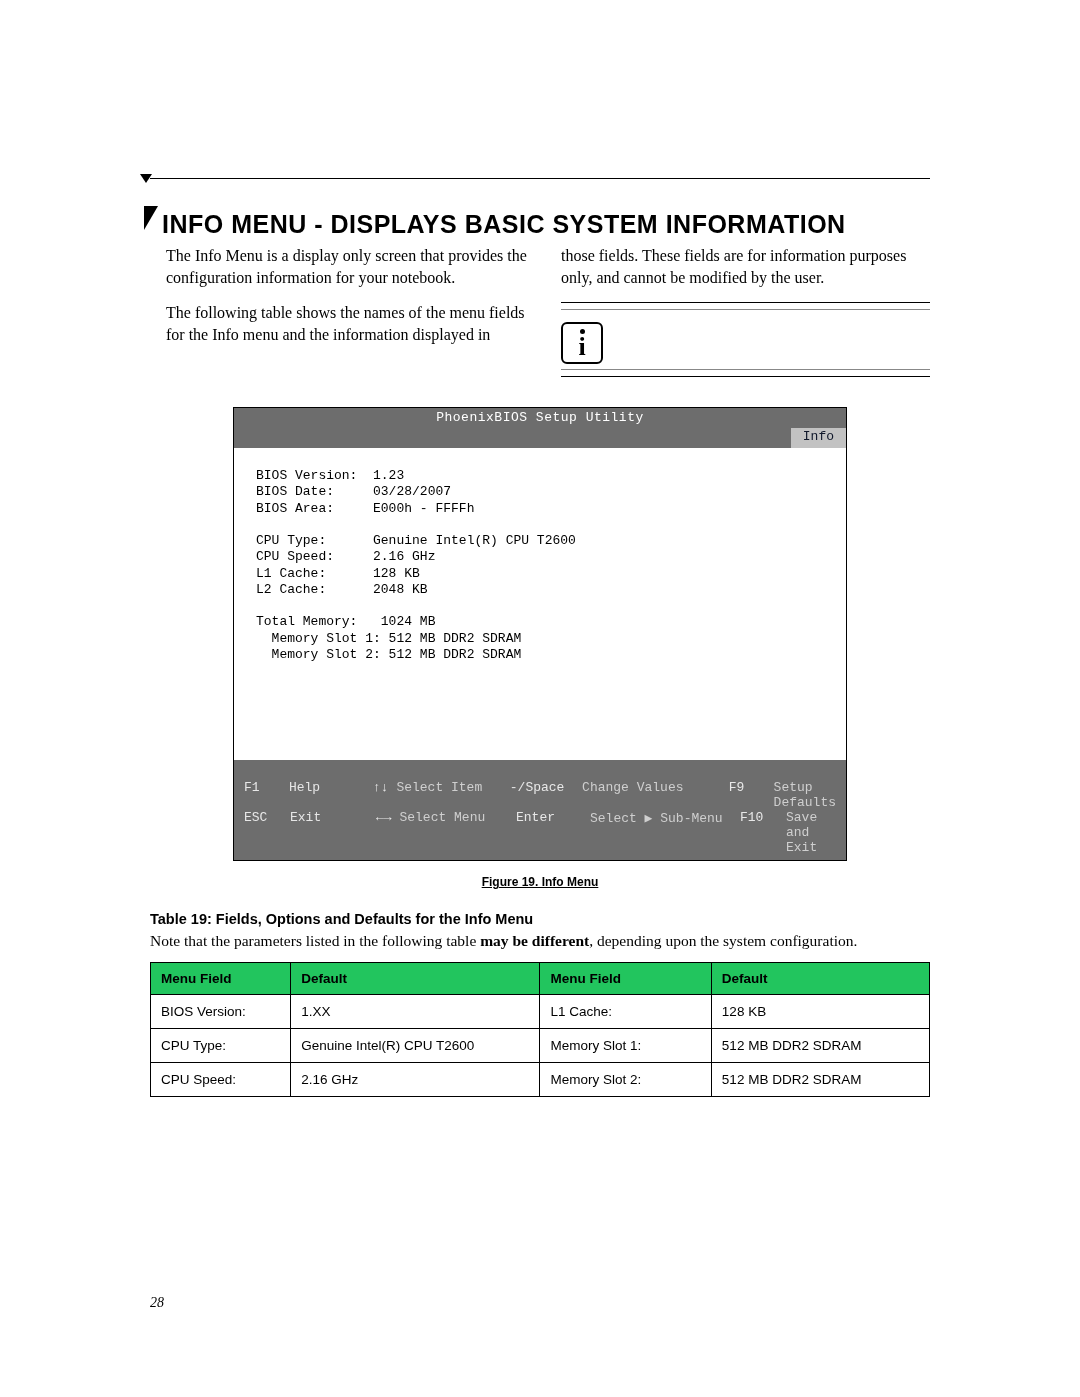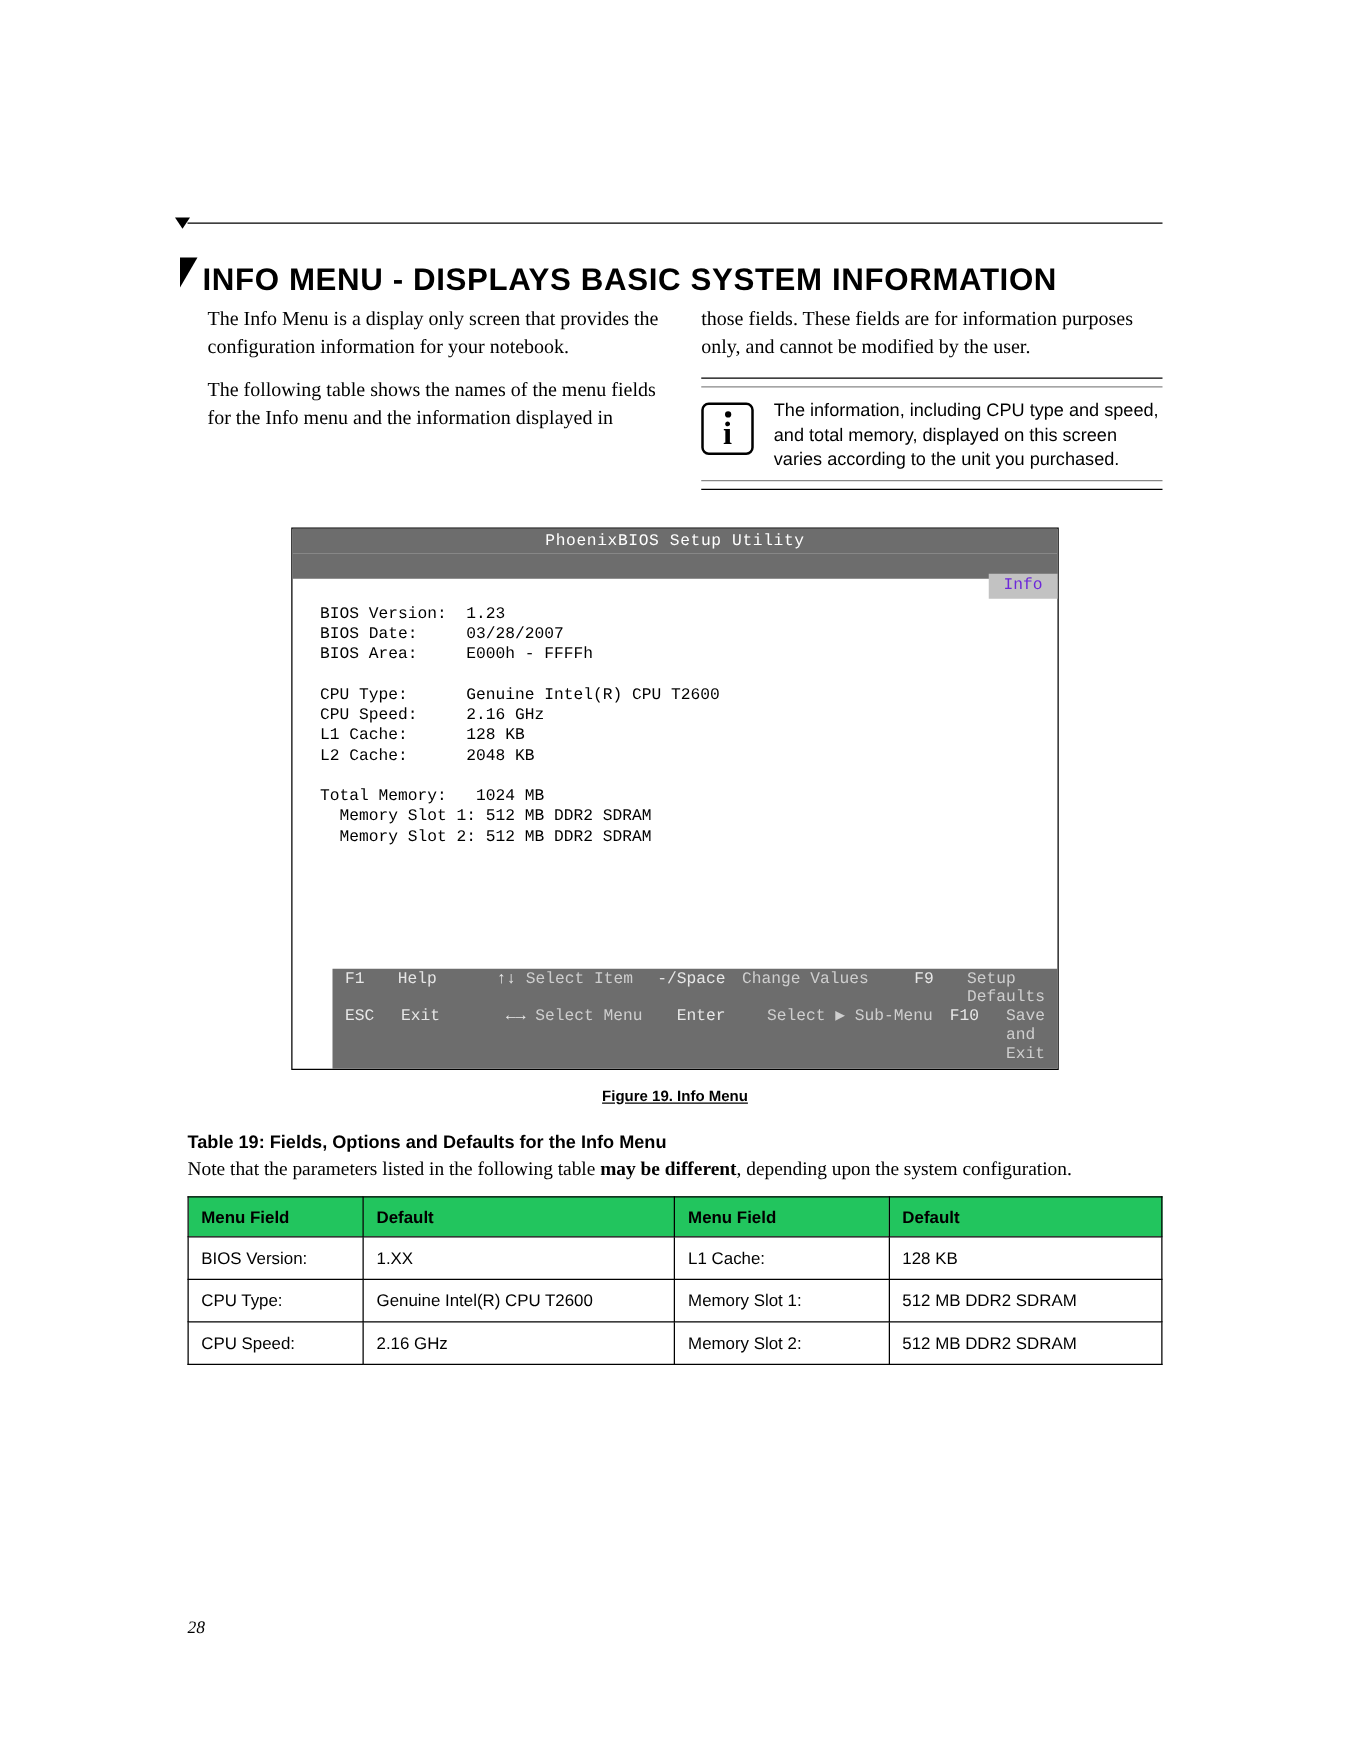--- a/index.html
+++ b/index.html
@@ -129,40 +129,39 @@
     letter-spacing: 0.5px;
   }
   .bios-tabs {
     background: #6d6d6d;
     height: 20px;
     position: relative;
   }
   .bios-tab {
     position: absolute;
     right: 0;
-    top: 16px;
+    top: 0;
     height: 20px;
     background: #c2c2c2;
-    color: #6d28d9;
+    color: #0f172a;
     padding: 1px 12px 0 12px;
     box-sizing: border-box;
   }
   .bios-body {
     padding: 20px 22px 48px 22px;
     min-height: 244px;
     white-space: pre;
     line-height: 1.25;
     font-size: 13px;
   }
   .bios-footer {
     background: #6d6d6d;
     color: #e6e6e6;
-    padding: 0 10px 5px 10px;
+    padding: 20px 10px 5px 10px;
     font-size: 13px;
-    margin-left: 32px;
   }
   .bios-footer .row { display: flex; }
   .bios-footer .c1 { width: 46px; color: #cfcfcf;}
   .bios-footer .c2 { width: 86px; }
   .bios-footer .c3 { width: 140px; color: #cfcfcf;}
   .bios-footer .c4 { width: 74px; }
   .bios-footer .c5 { width: 150px; color: #cfcfcf;}
   .bios-footer .c6 { width: 46px; }
   .bios-footer .c7 { flex: 1; color: #cfcfcf;}
   .bios-footer .lbl { color: #e8e8e8; }
@@ -240,21 +239,20 @@
     </div>
     <div class="col">
       <p>those fields. These fields are for information purposes only, and cannot be modified by the user.</p>
       <div class="callout-wrap">
         <div class="callout-rule"></div>
         <div class="callout-rule thin"></div>
         <div class="callout-body">
           <div class="info-icon-box">
               <span>i</span>
             </div>
-          <div class="callout-text">The information, including CPU type and speed, and total memory, displayed on this screen varies according to the unit you purchased.</div>
         </div>
         <div class="callout-rule thin"></div>
         <div class="callout-rule"></div>
       </div>
     </div>
   </div>
 
   <div class="bios-box">
     <div class="bios-title">PhoenixBIOS Setup Utility</div>
     <div class="bios-tabs">

